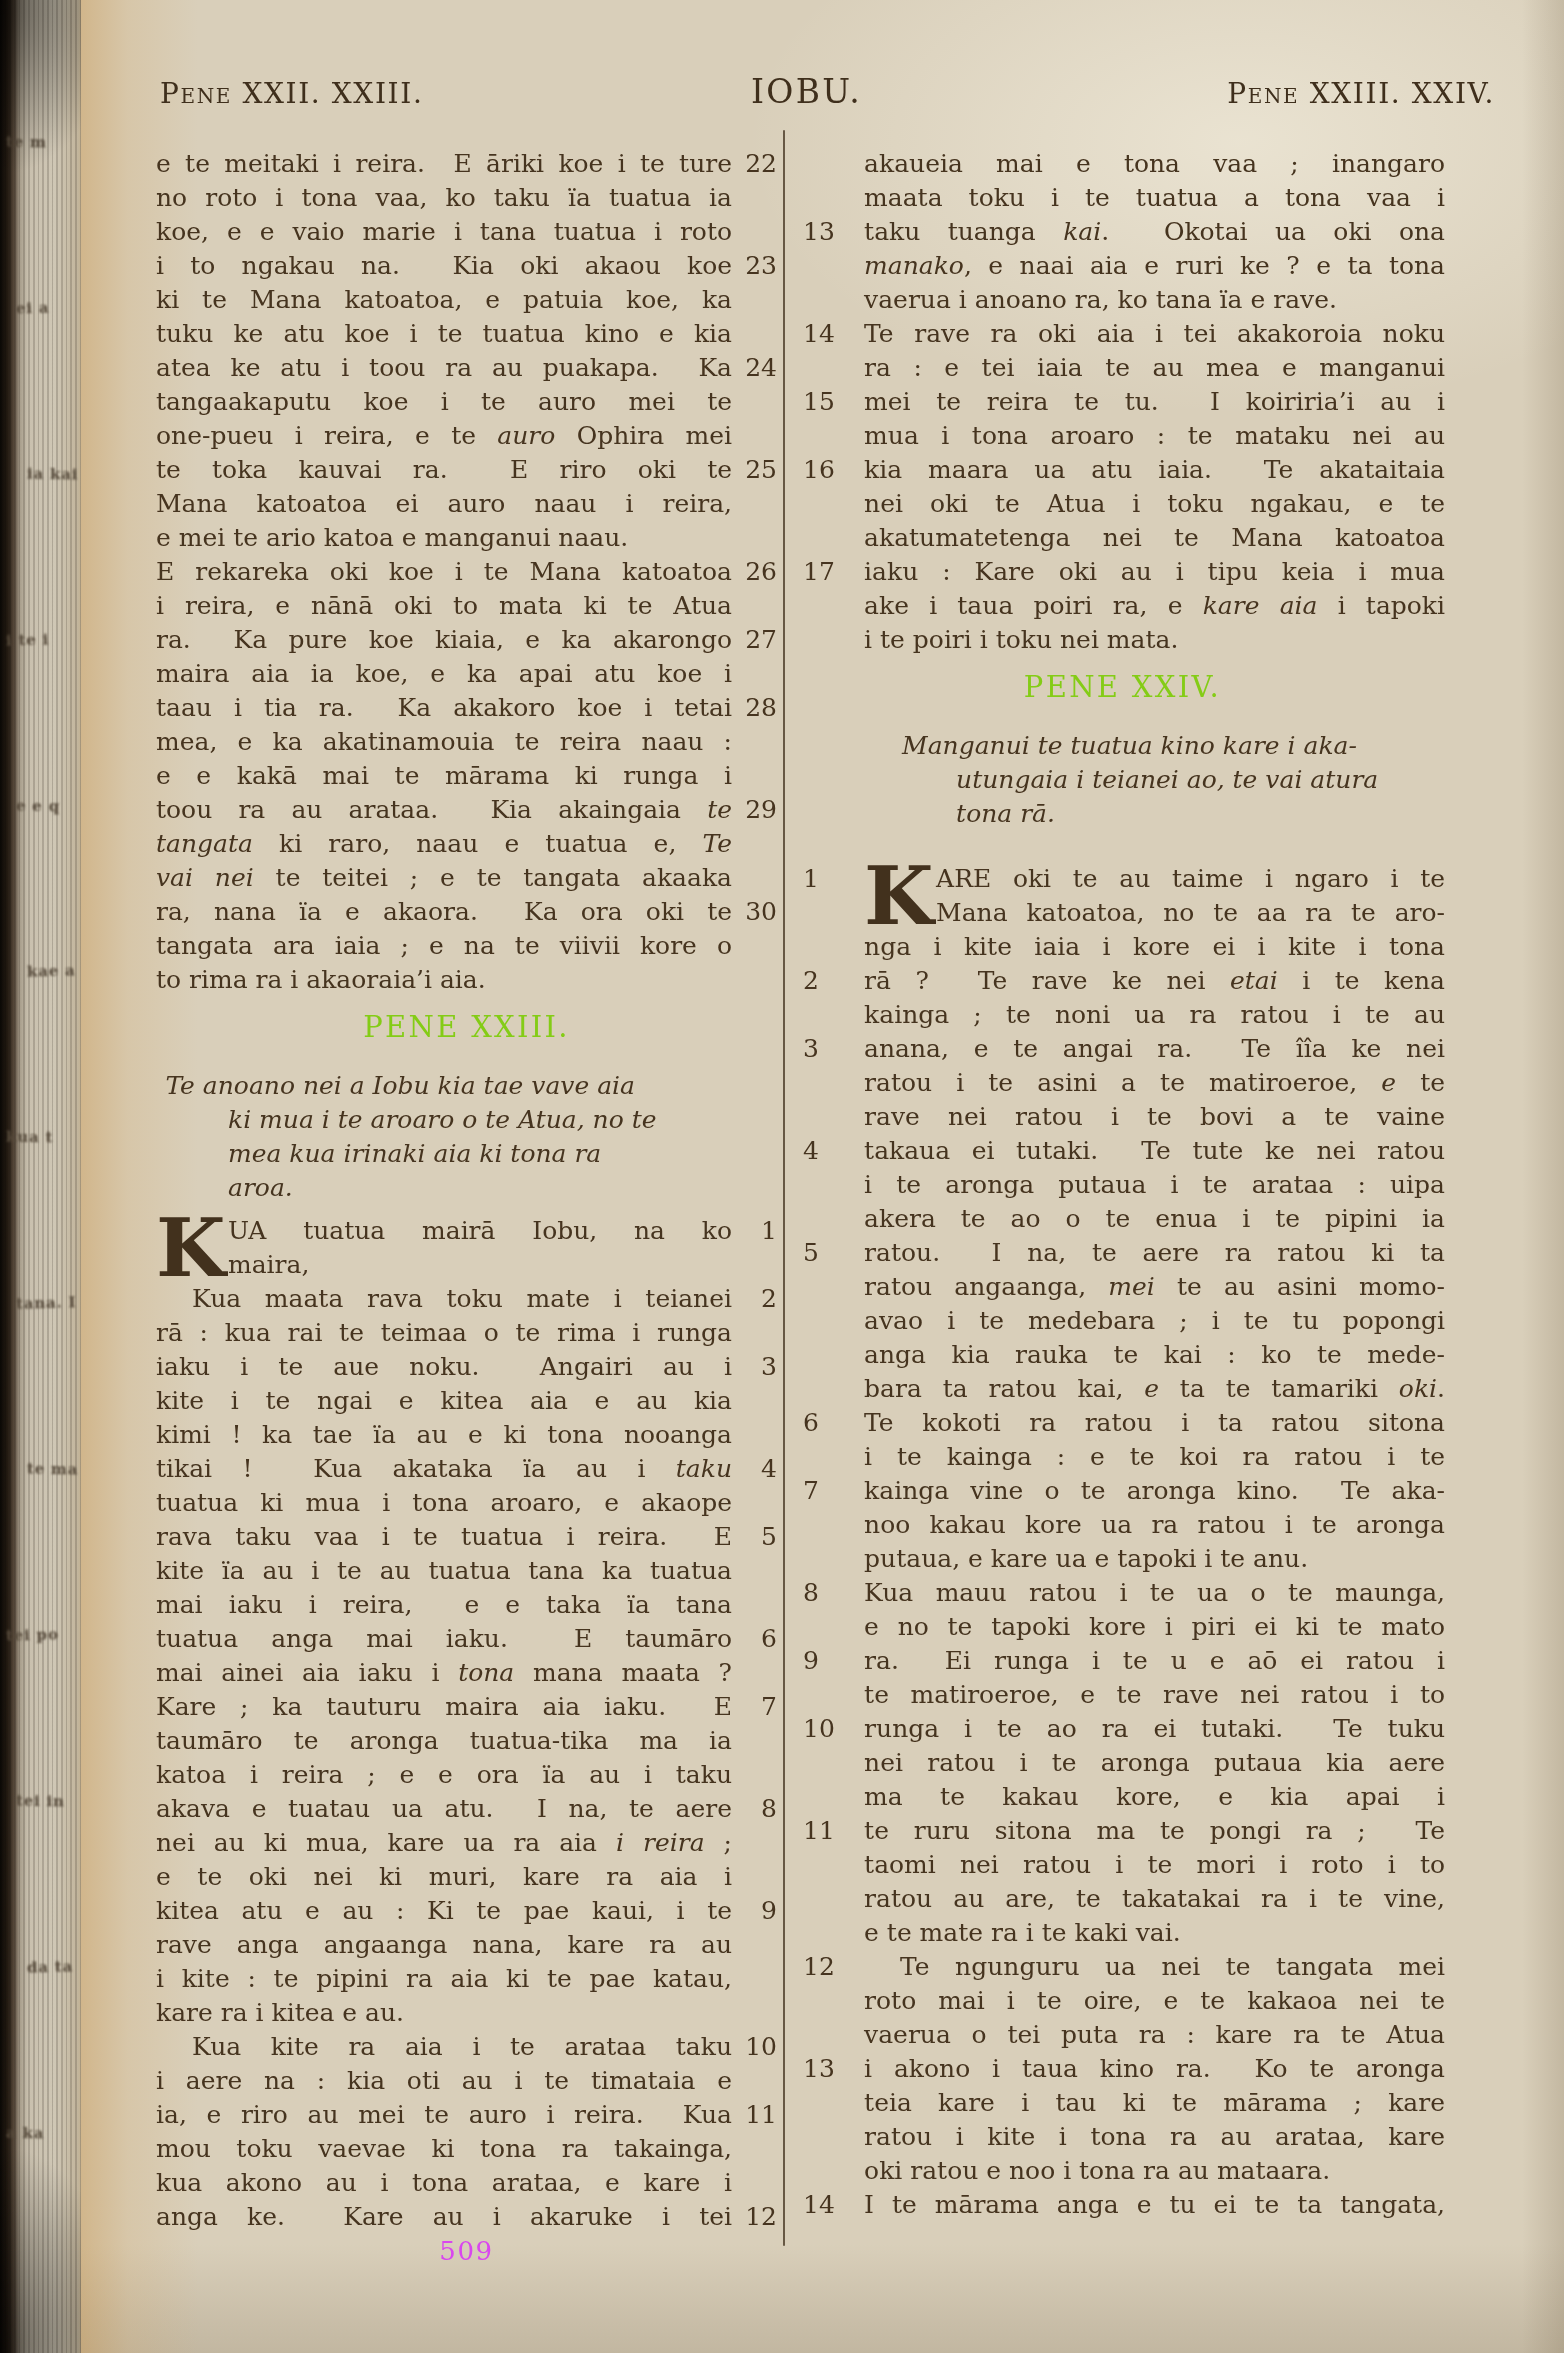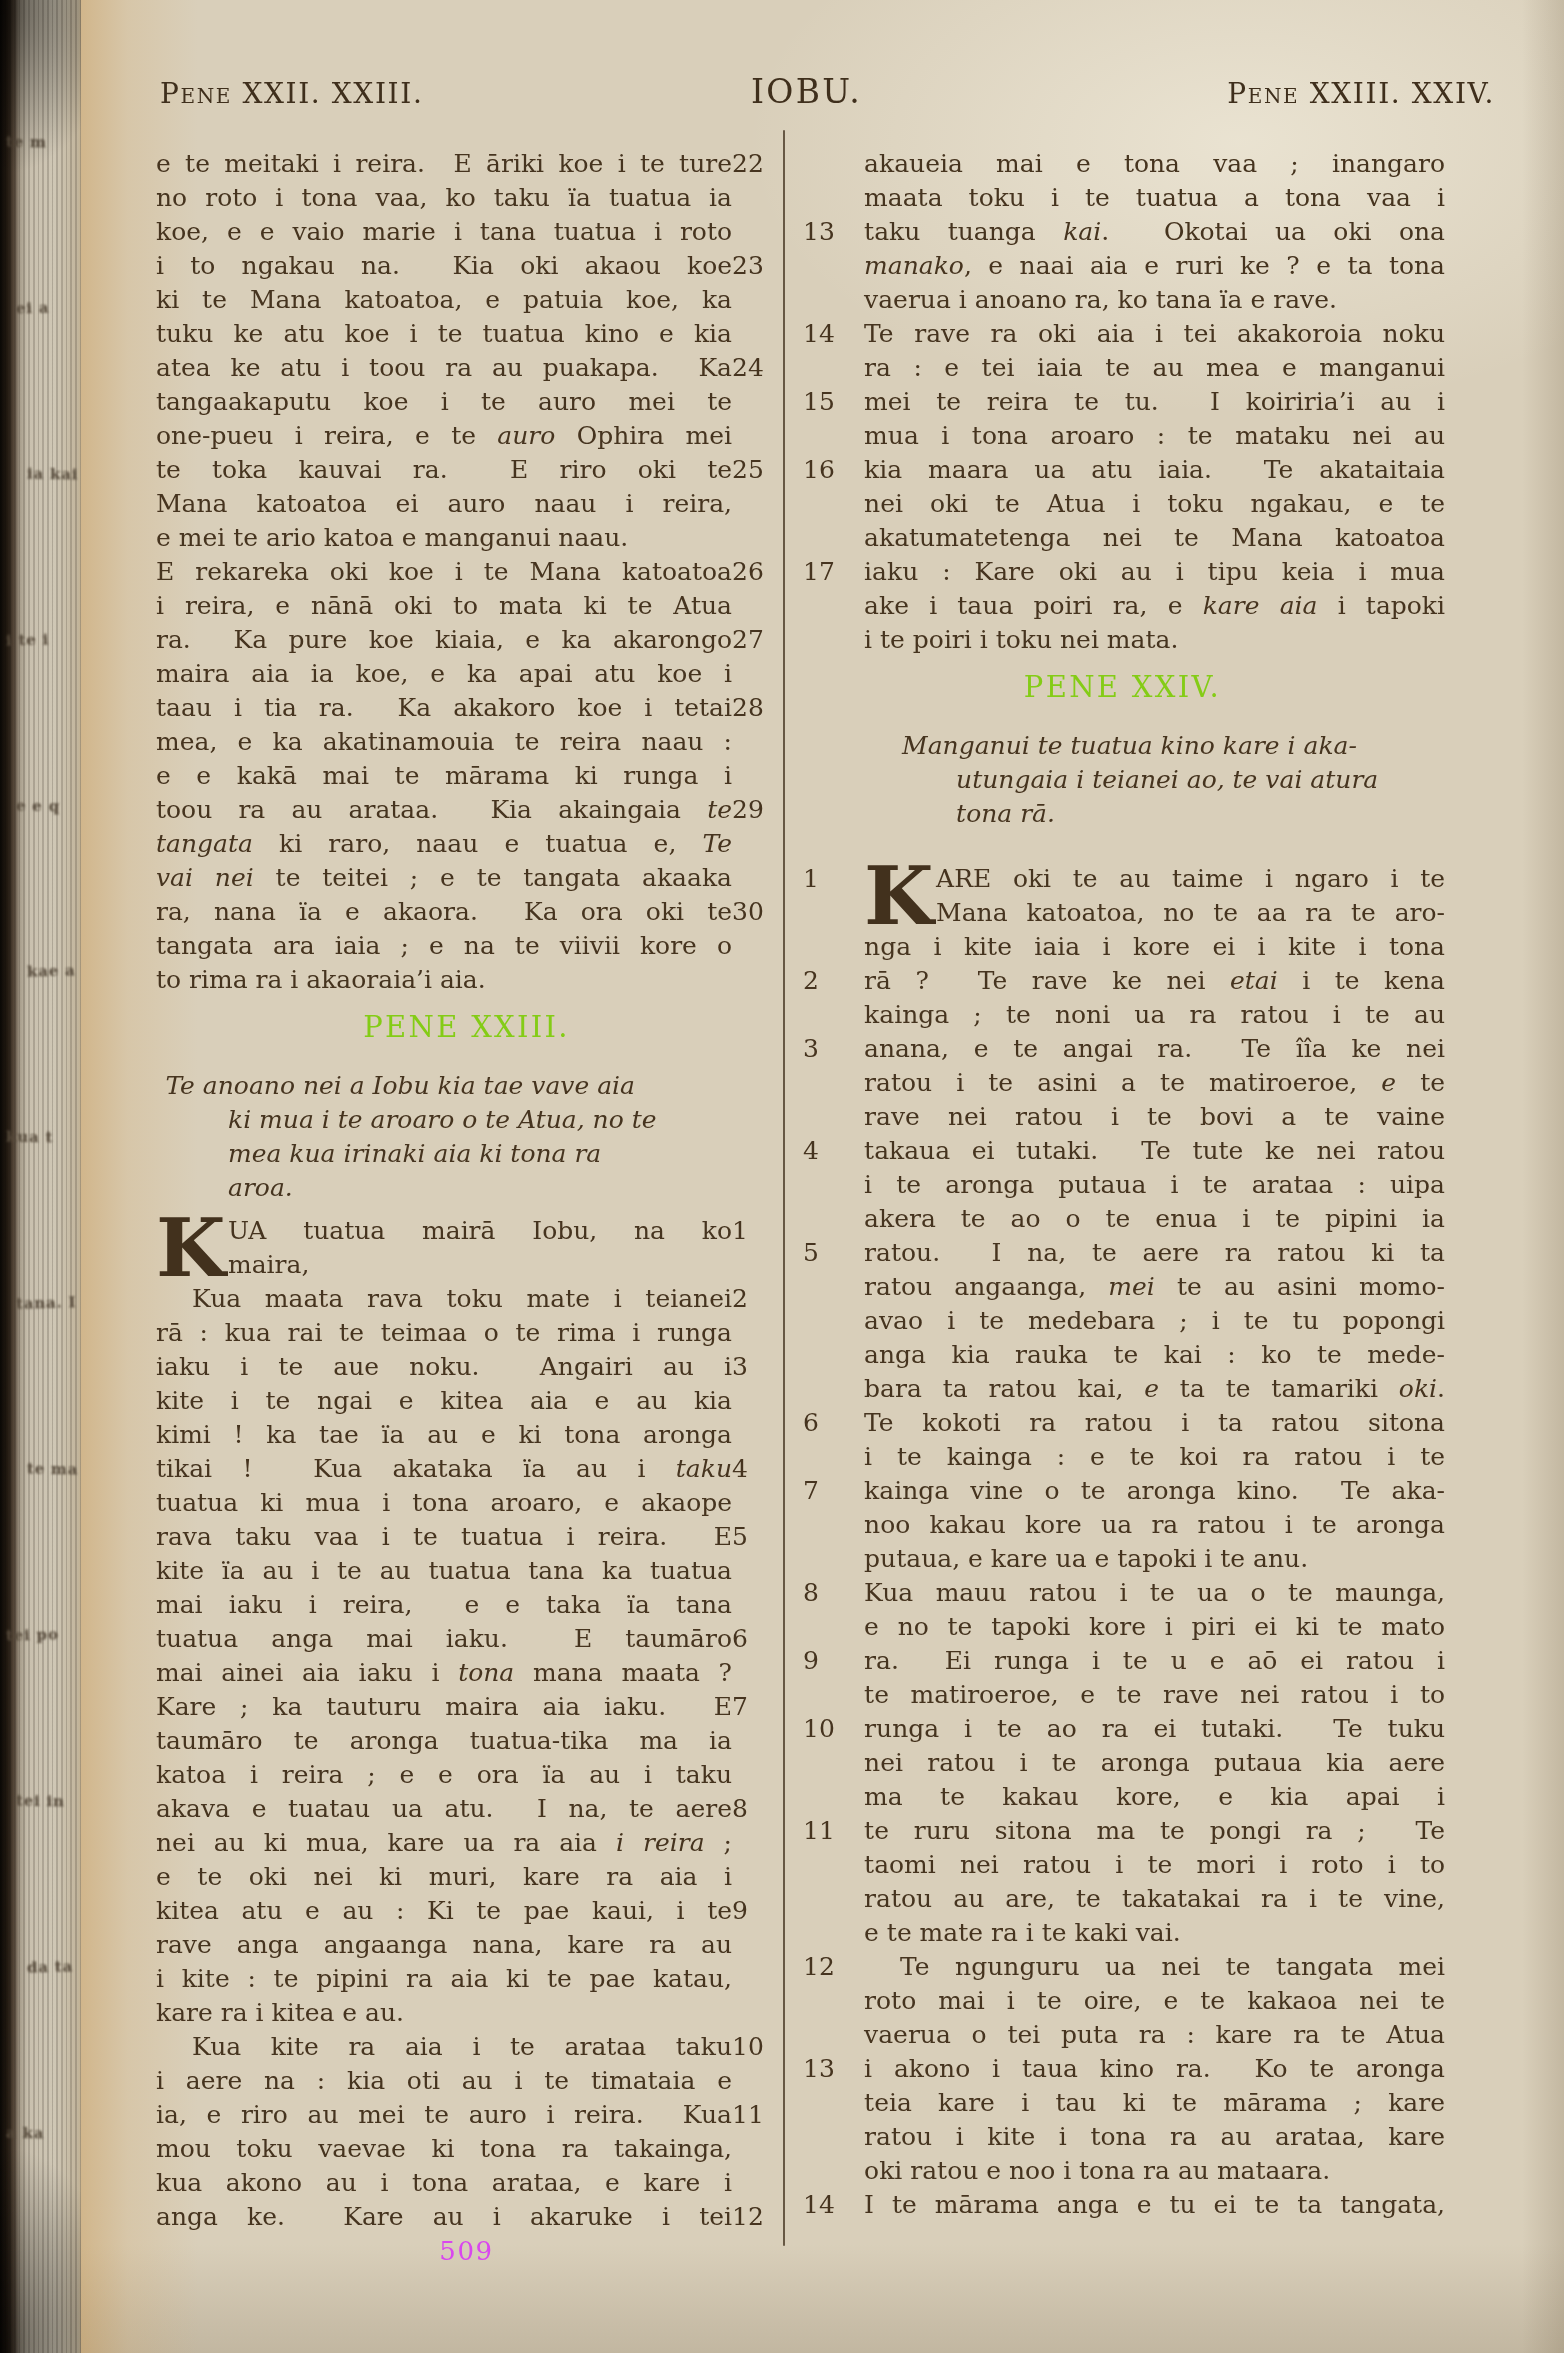--- a/index.html
+++ b/index.html
@@ -59,21 +59,21 @@
     position:absolute;left:783px;top:130px;width:2.3px;height:2116px;
     background:rgba(70,54,34,.78);border-radius:1.6px;
   }
   
   .col{position:absolute;top:147px;color:#46341f;font-size:25px;line-height:34px;}
   .col-left{left:156px;width:621px;}
   .col-right{left:800px;width:645px;}
   .row{display:flex;height:34px;position:relative;}
   .txt{flex:1;text-align:justify;text-align-last:justify;white-space:nowrap;}
   .num{color:#46341f;}
-  .col-left .num{width:45px;text-align:left;}
+  .col-left .num{width:45px;text-align:right;}
   .col-right .num{width:61px;text-align:left;padding-left:3.1px;order:-1;}
   .row.end .txt{text-align-last:left;}
   
   .row.heading{height:59px;padding-top:12.5px;display:block;text-align:center;
     font-size:29px;letter-spacing:2.3px;color:#84cc16;}
   
   .row.sum1 .txt,.row.sum .txt{font-style:italic;text-align-last:left;font-size:25px;}
   .col-left .row.sum1 .txt{padding-left:9.4px;}
   .col-left .row.sum .txt{padding-left:72px;}
   .col-right .row.sum1 .txt{padding-left:38px;}
@@ -261,21 +261,21 @@
     </div>
     <div class="row">
       <span class="txt">iaku i te aue noku.&nbsp; Angairi au i</span>
       <span class="num">3</span>
     </div>
     <div class="row">
       <span class="txt">kite i te ngai e kitea aia e au kia</span>
       <span class="num"></span>
     </div>
     <div class="row">
-      <span class="txt">kimi ! ka tae ïa au e ki tona aronga</span>
+      <span class="txt">kimi ! ka tae ïa au e ki tona nooanga</span>
       <span class="num"></span>
     </div>
     <div class="row">
       <span class="txt">tikai !&nbsp; Kua akataka ïa au i <i>taku</i></span>
       <span class="num">4</span>
     </div>
     <div class="row">
       <span class="txt">tuatua ki mua i tona aroaro, e akaope</span>
       <span class="num"></span>
     </div>

